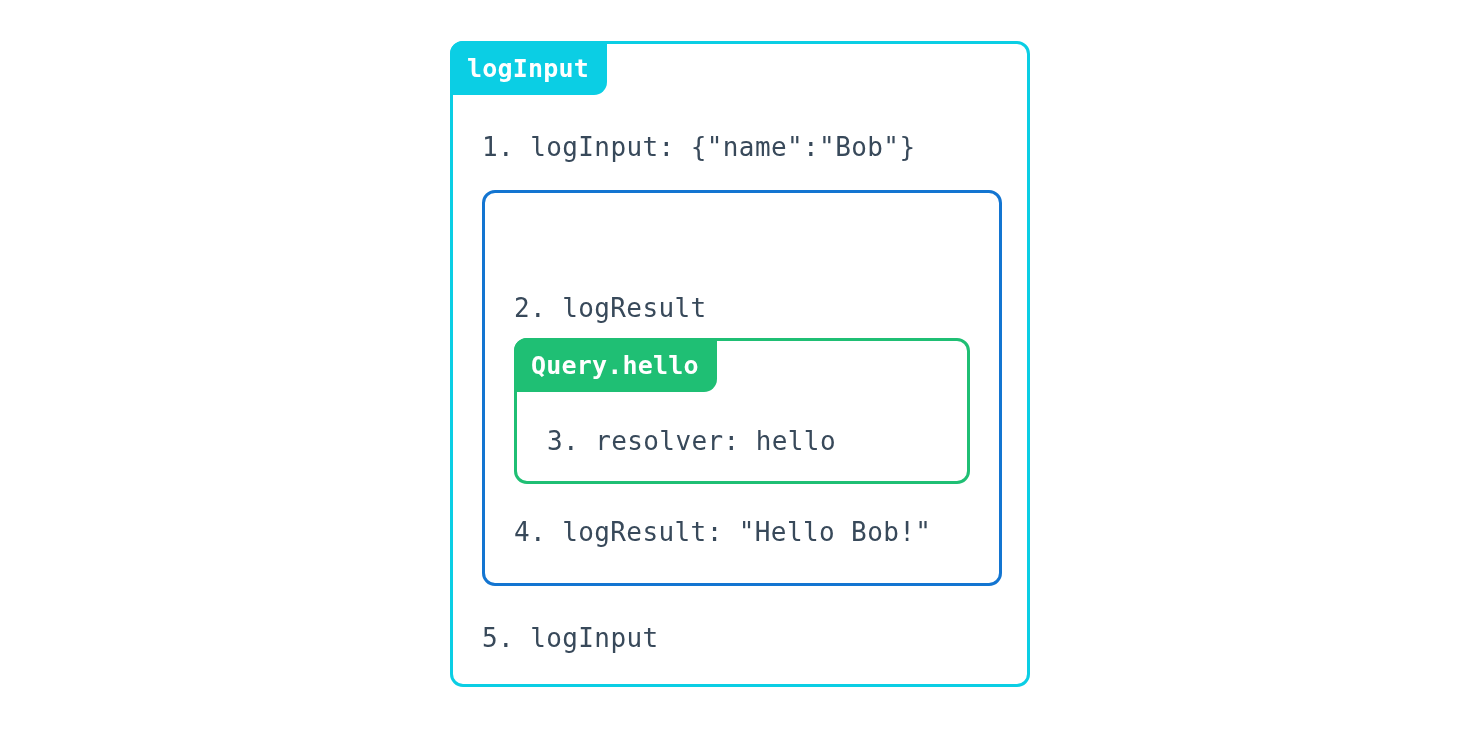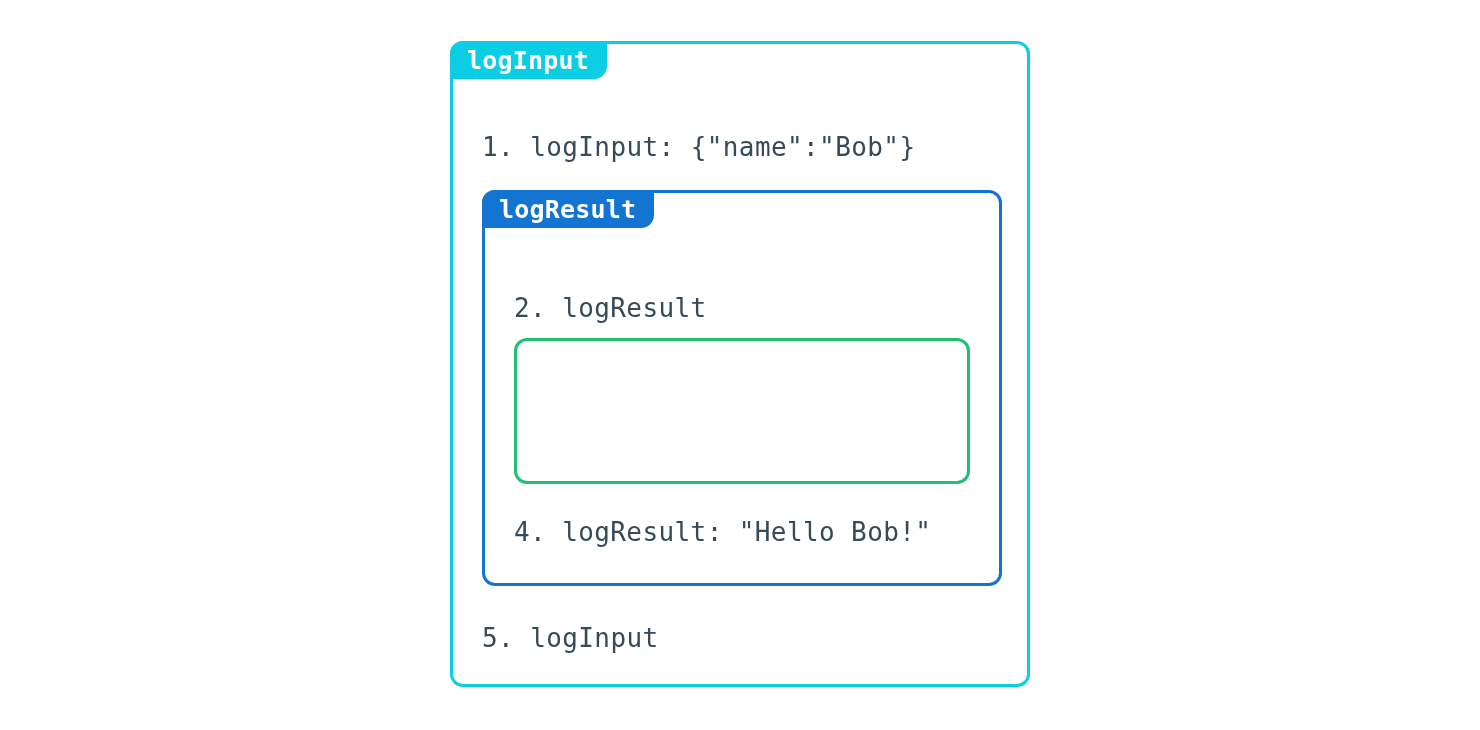--- a/index.html
+++ b/index.html
@@ -30,21 +30,21 @@
     border-radius: 13px;
   }
 
   .card-tab {
     position: absolute;
     top: -3px;
     left: -3px;
     display: flex;
     align-items: center;
     box-sizing: border-box;
-    height: 38px;
+    height: 54px;
     padding: 0 18px 0 17px;
     border-top-left-radius: 13px;
     border-bottom-right-radius: 13px;
     color: #ffffff;
     font-family: "DejaVu Sans Mono", "Liberation Mono", monospace;
     font-weight: bold;
     font-size: 25px;
     letter-spacing: 0.2px;
     white-space: nowrap;
     line-height: 1;
@@ -107,29 +107,32 @@
   <div class="card" id="card-log-input">
 
     <div class="card-tab">logInput</div>
 
     <div class="card-body">
 
       <div class="trace-line" id="line-1">1. logInput: {"name":"Bob"}</div>
 
       <div class="card" id="card-log-result">
 
-        <div class="card-tab">logResult</div>
 
         <div class="card-body">
 
           <div class="trace-line" id="line-2">2. logResult</div>
 
           <div class="card" id="card-query-hello">
 
+            <div class="card-tab">Query.hello</div>
 
+            <div class="card-body">
+              <div class="trace-line" id="line-3">3. resolver: hello</div>
+            </div>
           </div>
 
           <div class="trace-line" id="line-4">4. logResult: "Hello Bob!"</div>
         </div>
       </div>
 
       <div class="trace-line" id="line-5">5. logInput</div>
     </div>
   </div>
 

